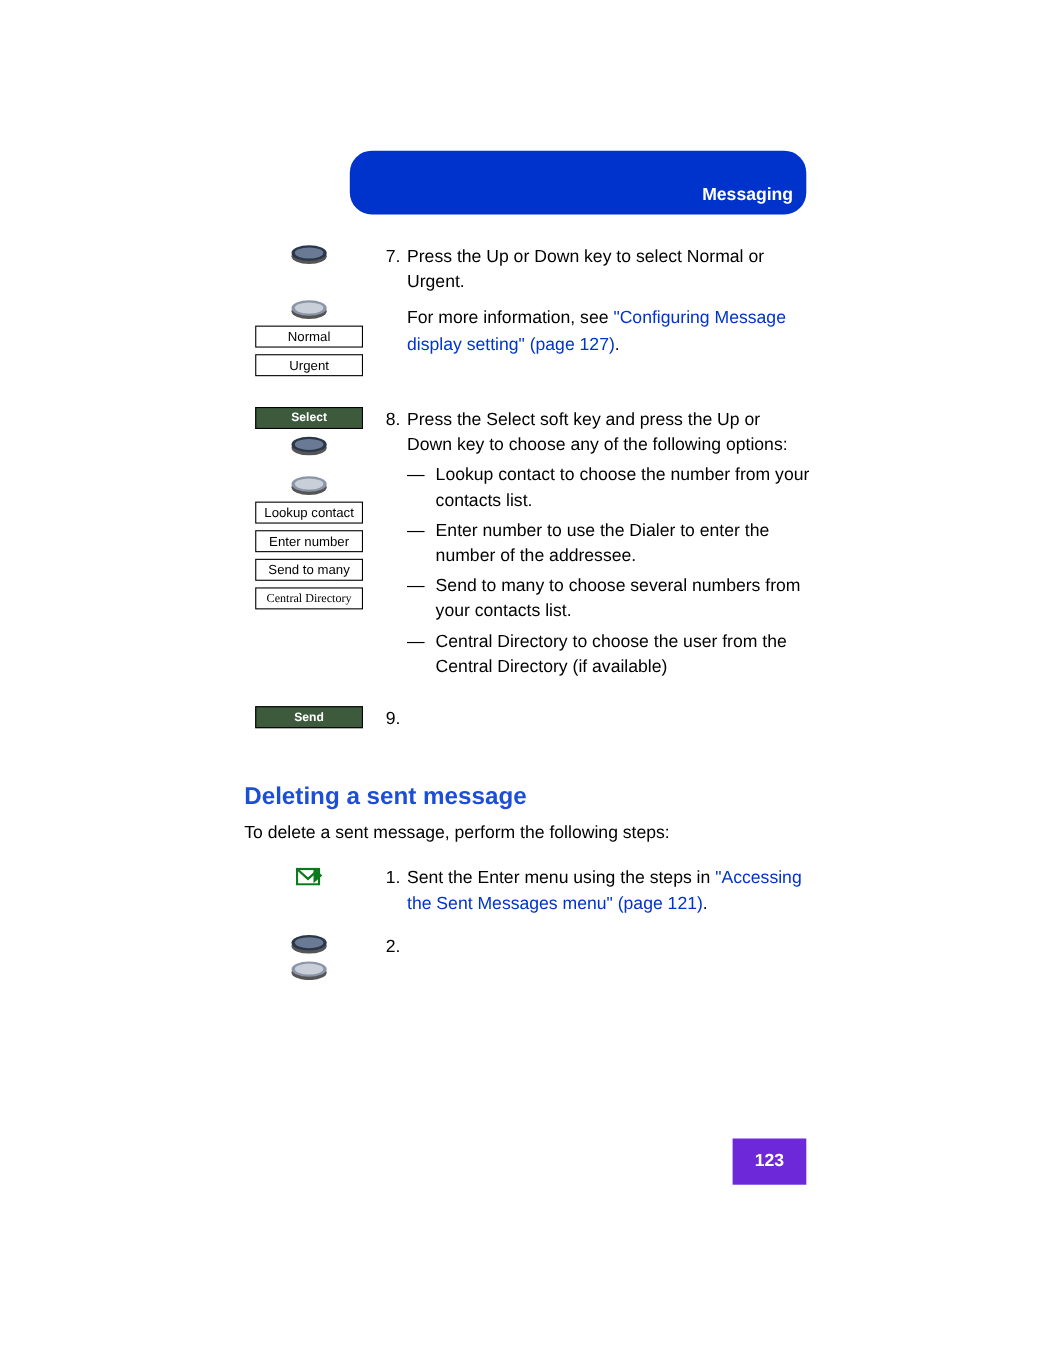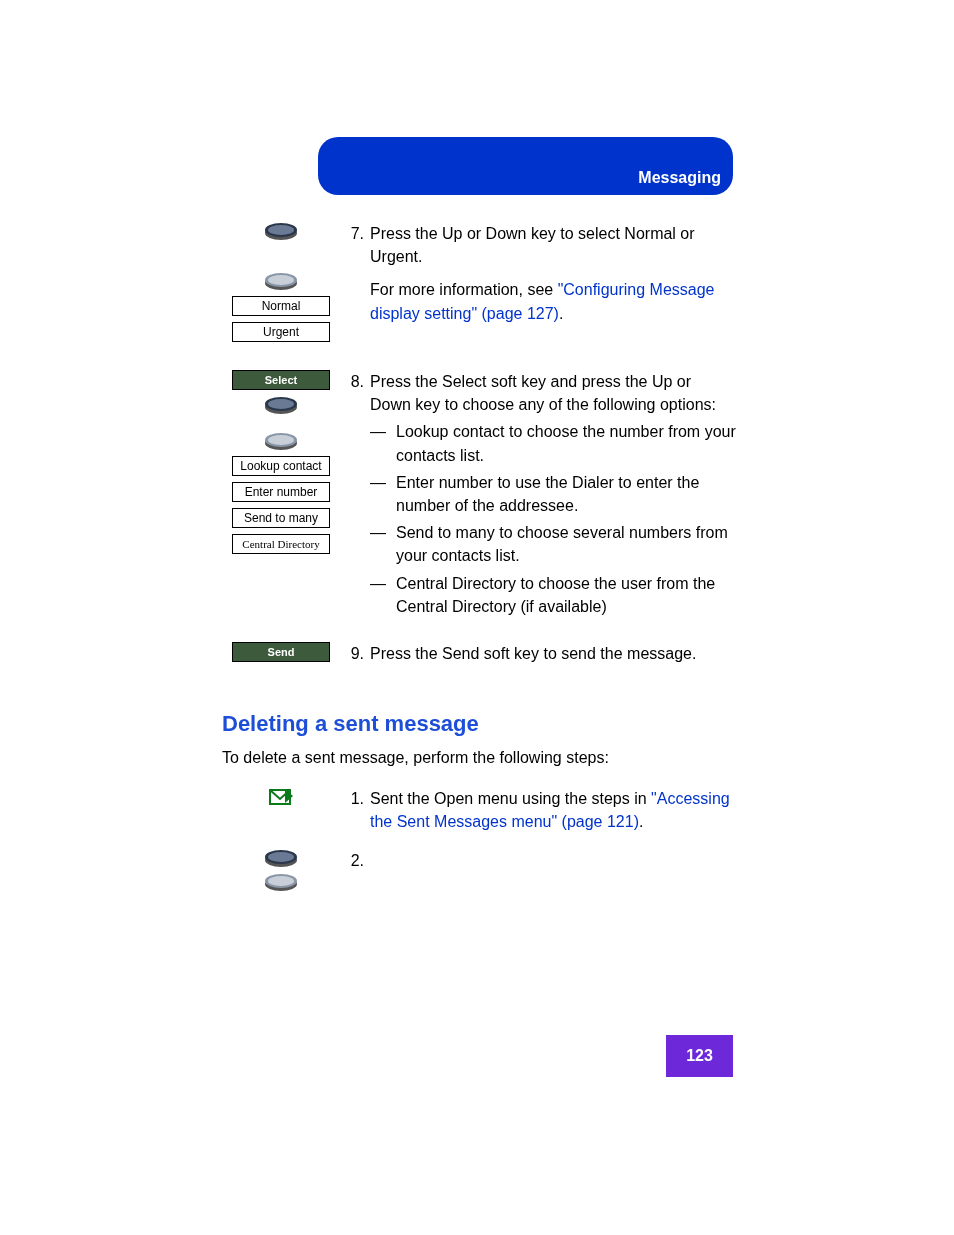--- a/index.html
+++ b/index.html
@@ -206,42 +206,39 @@
     </div>
   </div>
 
   <div style="height:12px"></div>
 
   <div class="row">
     <div class="left-col">
       <div class="dark-box">Send</div>
     </div>
     <div class="num-col">9.</div>
-    <div class="text-col">
-      <span>Press the </span><span class="bold">Send</span><span> soft key to send the message.</span>
-    </div>
   </div>
 
   <div style="height:8px"></div>
 
 
   <div class="section-title">Deleting a sent message</div>
   <div class="intro">To delete a sent message, perform the following steps:</div>
 
   <div class="row">
     <div class="left-col">
       <svg class="msg-icon" viewBox="0 0 24 18">
           <rect x="1" y="3" width="20" height="14" fill="none" stroke="#0a7a1a" stroke-width="2"></rect>
           <path d="M1 3 L11 12 L21 3" fill="none" stroke="#0a7a1a" stroke-width="2"></path>
           <path d="M16 2 L24 9 L16 16" fill="#0a7a1a"></path>
         </svg>
     </div>
     <div class="num-col">1.</div>
     <div class="text-col">
-      <span>Sent the </span><span class="bold">Open</span><span> menu using the steps in </span><span class="link">"Accessing the Sent Messages menu" (page 121)</span><span>.</span>
+      <span>Sent the </span><span class="bold">Enter</span><span> menu using the steps in </span><span class="link">"Accessing the Sent Messages menu" (page 121)</span><span>.</span>
     </div>
   </div>
 
   <div style="height:8px"></div>
 
   <div class="row">
     <div class="left-col">
       <svg class="nav-up" viewBox="0 0 34 18">
           <ellipse cx="17" cy="11" rx="16" ry="7" fill="#555"></ellipse>
           <ellipse cx="17" cy="8" rx="16" ry="7" fill="#2a364a"></ellipse>

